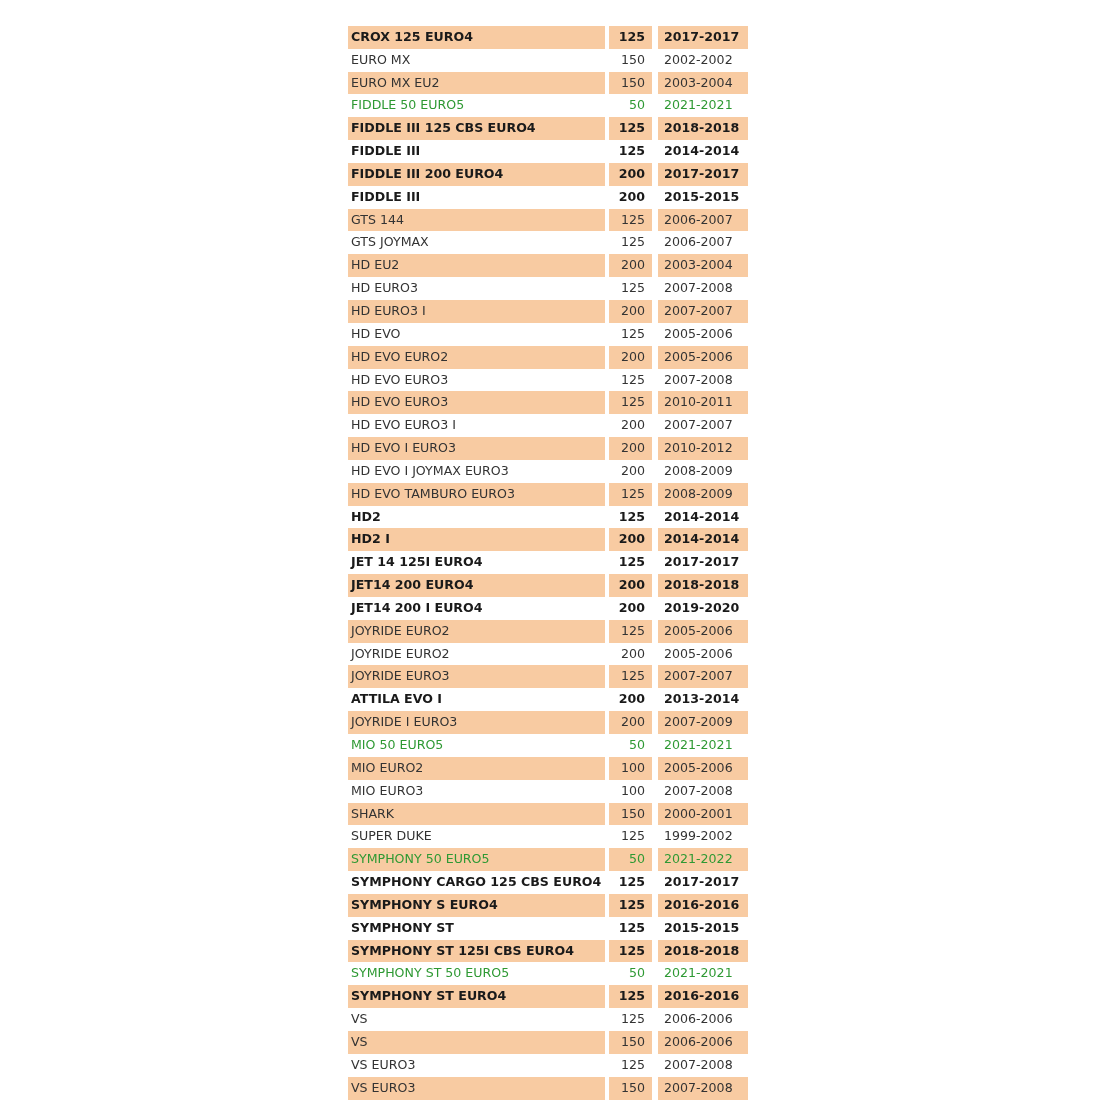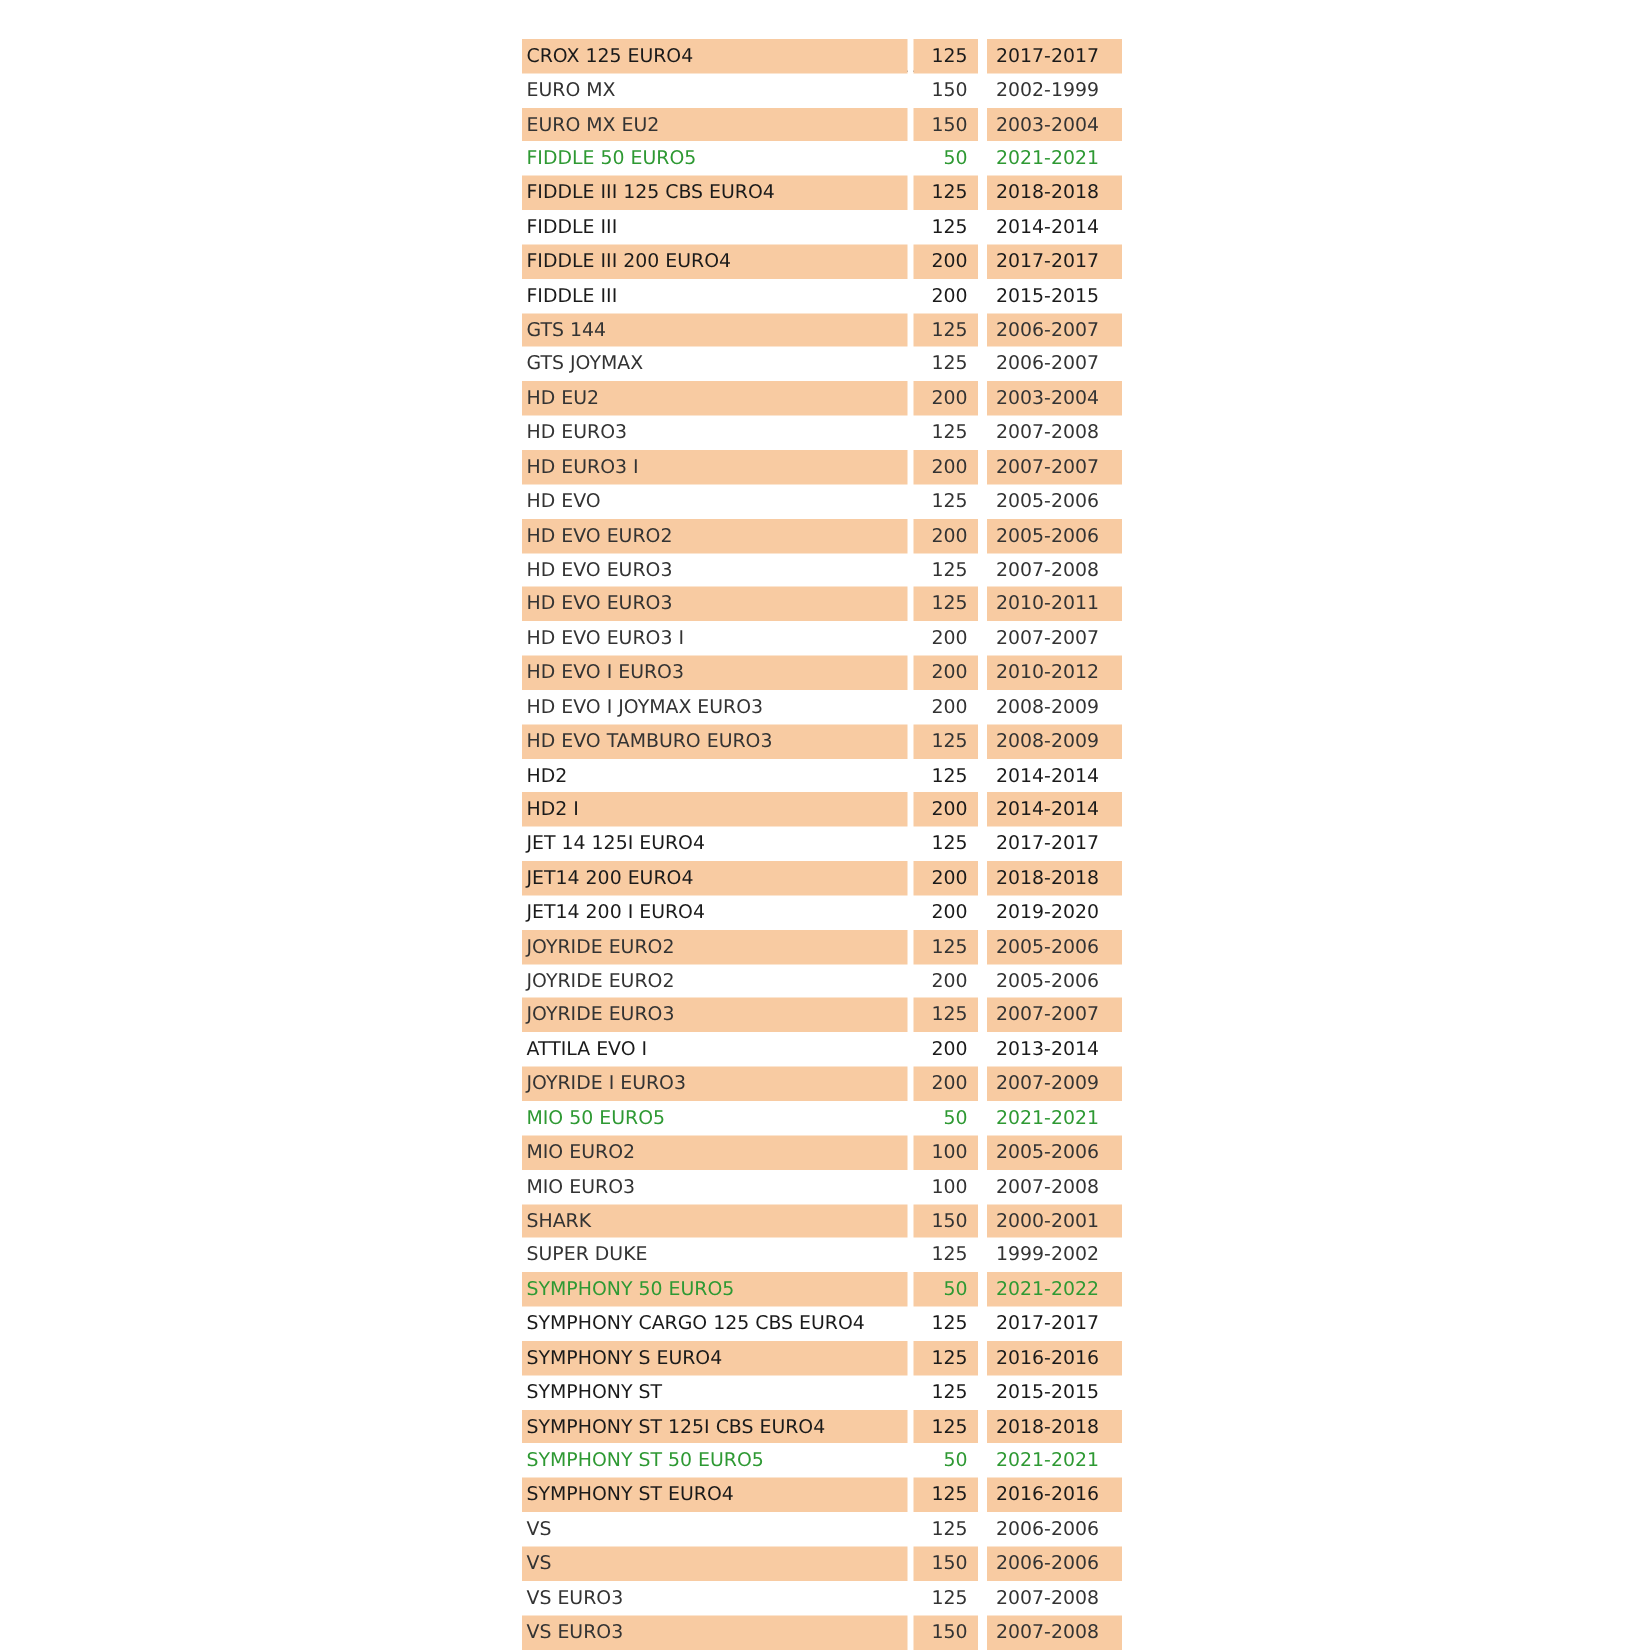--- a/index.html
+++ b/index.html
@@ -36,34 +36,34 @@
   }
   .rowgroup:first-child .cell {
     border-top: 1px dotted var(--border-dotted);
     margin-top: 44px;
   }
   .cell.alt { background: var(--row-highlight); }
   .col-model { padding-left: 3px; }
   .col-cc    { text-align: right; padding-right: 7px; }
   .col-years { padding-left: 6px; }
   .row-bold .cell {
-    font-weight: normal;
+    font-weight: bold;
     color: var(--text-strong);
   }
   .row-green .cell { color: var(--text-green); }
   .row-green .col-model { font-weight: normal; }
 </style>
 </head>
 <body>
 
 <div class="canvas">
   <div class="table">
       <div class="rowgroup row-normal"><div class="cell col-model">ATTILA</div><div class="gap"></div><div class="cell col-cc">150</div><div class="gap"></div><div class="cell col-years">2000-2001</div></div>
       <div class="rowgroup row-bold"><div class="cell col-model alt">CROX 125 EURO4</div><div class="gap"></div><div class="cell col-cc alt">125</div><div class="gap"></div><div class="cell col-years alt">2017-2017</div></div>
-      <div class="rowgroup row-normal"><div class="cell col-model">EURO MX</div><div class="gap"></div><div class="cell col-cc">150</div><div class="gap"></div><div class="cell col-years">2002-1999</div></div>
+      <div class="rowgroup row-normal"><div class="cell col-model">EURO MX</div><div class="gap"></div><div class="cell col-cc">150</div><div class="gap"></div><div class="cell col-years">2002-2002</div></div>
       <div class="rowgroup row-normal"><div class="cell col-model alt">EURO MX EU2</div><div class="gap"></div><div class="cell col-cc alt">150</div><div class="gap"></div><div class="cell col-years alt">2003-2004</div></div>
       <div class="rowgroup row-green"><div class="cell col-model">FIDDLE 50 EURO5</div><div class="gap"></div><div class="cell col-cc">50</div><div class="gap"></div><div class="cell col-years">2021-2021</div></div>
       <div class="rowgroup row-bold"><div class="cell col-model alt">FIDDLE III 125 CBS EURO4</div><div class="gap"></div><div class="cell col-cc alt">125</div><div class="gap"></div><div class="cell col-years alt">2018-2018</div></div>
       <div class="rowgroup row-bold"><div class="cell col-model">FIDDLE III</div><div class="gap"></div><div class="cell col-cc">125</div><div class="gap"></div><div class="cell col-years">2014-2014</div></div>
       <div class="rowgroup row-bold"><div class="cell col-model alt">FIDDLE III 200 EURO4</div><div class="gap"></div><div class="cell col-cc alt">200</div><div class="gap"></div><div class="cell col-years alt">2017-2017</div></div>
       <div class="rowgroup row-bold"><div class="cell col-model">FIDDLE III</div><div class="gap"></div><div class="cell col-cc">200</div><div class="gap"></div><div class="cell col-years">2015-2015</div></div>
       <div class="rowgroup row-normal"><div class="cell col-model alt">GTS 144</div><div class="gap"></div><div class="cell col-cc alt">125</div><div class="gap"></div><div class="cell col-years alt">2006-2007</div></div>
       <div class="rowgroup row-normal"><div class="cell col-model">GTS JOYMAX</div><div class="gap"></div><div class="cell col-cc">125</div><div class="gap"></div><div class="cell col-years">2006-2007</div></div>
       <div class="rowgroup row-normal"><div class="cell col-model alt">HD EU2</div><div class="gap"></div><div class="cell col-cc alt">200</div><div class="gap"></div><div class="cell col-years alt">2003-2004</div></div>
       <div class="rowgroup row-normal"><div class="cell col-model">HD EURO3</div><div class="gap"></div><div class="cell col-cc">125</div><div class="gap"></div><div class="cell col-years">2007-2008</div></div>

